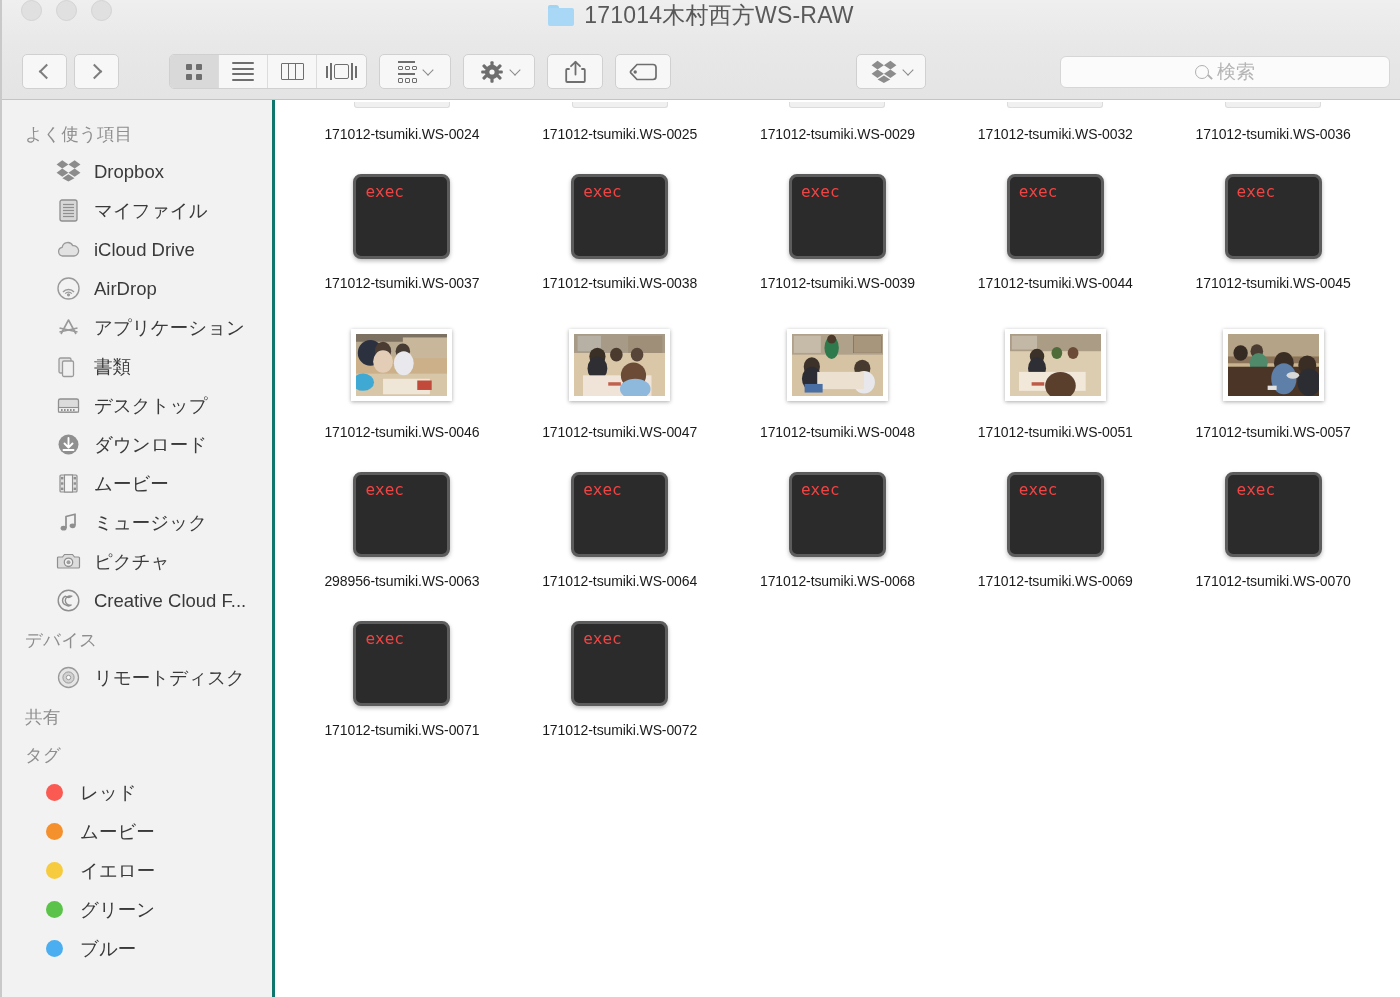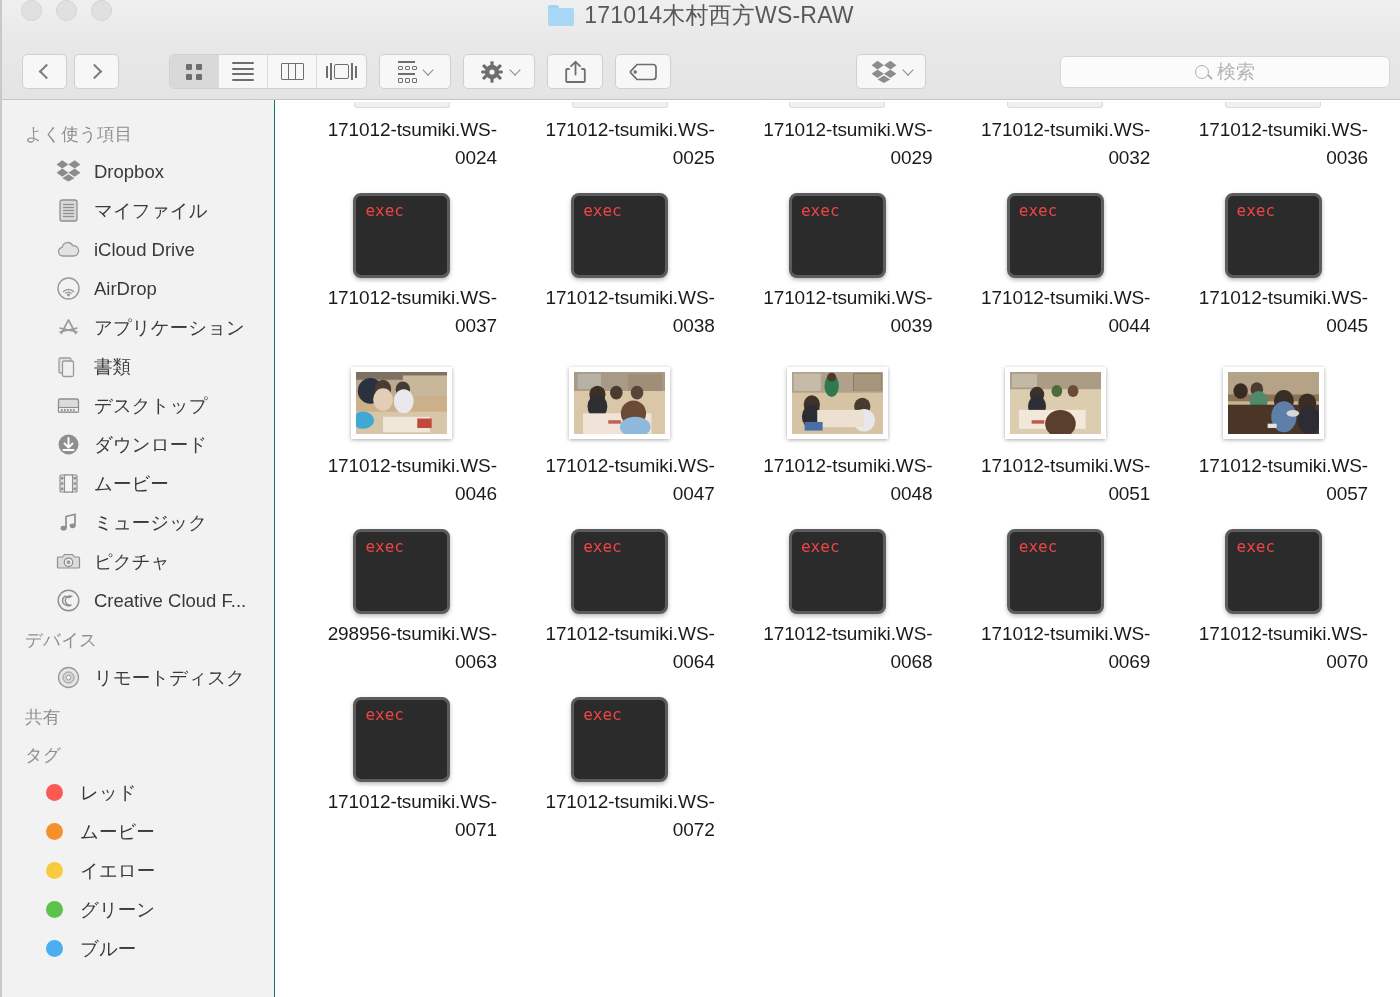--- a/index.html
+++ b/index.html
@@ -166,21 +166,21 @@
     right: -5px; bottom: 0px; transform: rotate(45deg);
   }
   .search-placeholder { font-size: 19px; color: #b4b4b4; }
 
   
   .body-area { display: flex; flex: 1 1 auto; min-height: 0; }
 
   .sidebar {
     width: 273px;
     background: #f2f2f2;
-    border-right: 1px solid #0f766e;
+    border-right: 3px solid #0f766e;
     padding-top: 14px;
     flex: 0 0 273px;
     overflow: hidden;
   }
   .sb-header {
     font-size: 17.5px; color: #8e8e8e;
     padding: 8px 0 6px 23px;
     letter-spacing: 0.2px;
   }
   .sb-item {
@@ -230,24 +230,24 @@
     grid-template-columns: repeat(5, 1fr);
     row-gap: 0px;
   }
   .cell {
     display: flex; flex-direction: column;
     align-items: center;
     padding-top: 6px;
     cursor: default;
   }
   .cell-name {
-    font-size: 19px;
+    font-size: 14px;
     color: #1a1a1a;
-    line-height: 28px;
-    text-align: right;
+    line-height: 37px;
+    text-align: center;
     width: 190px;
     word-break: break-word;
     margin-bottom: 8px;
     letter-spacing: -0.1px;
   }
   .cell-icon-slot {
     height: 98px;
     display: flex; align-items: center; justify-content: center;
     width: 100%;
   }

